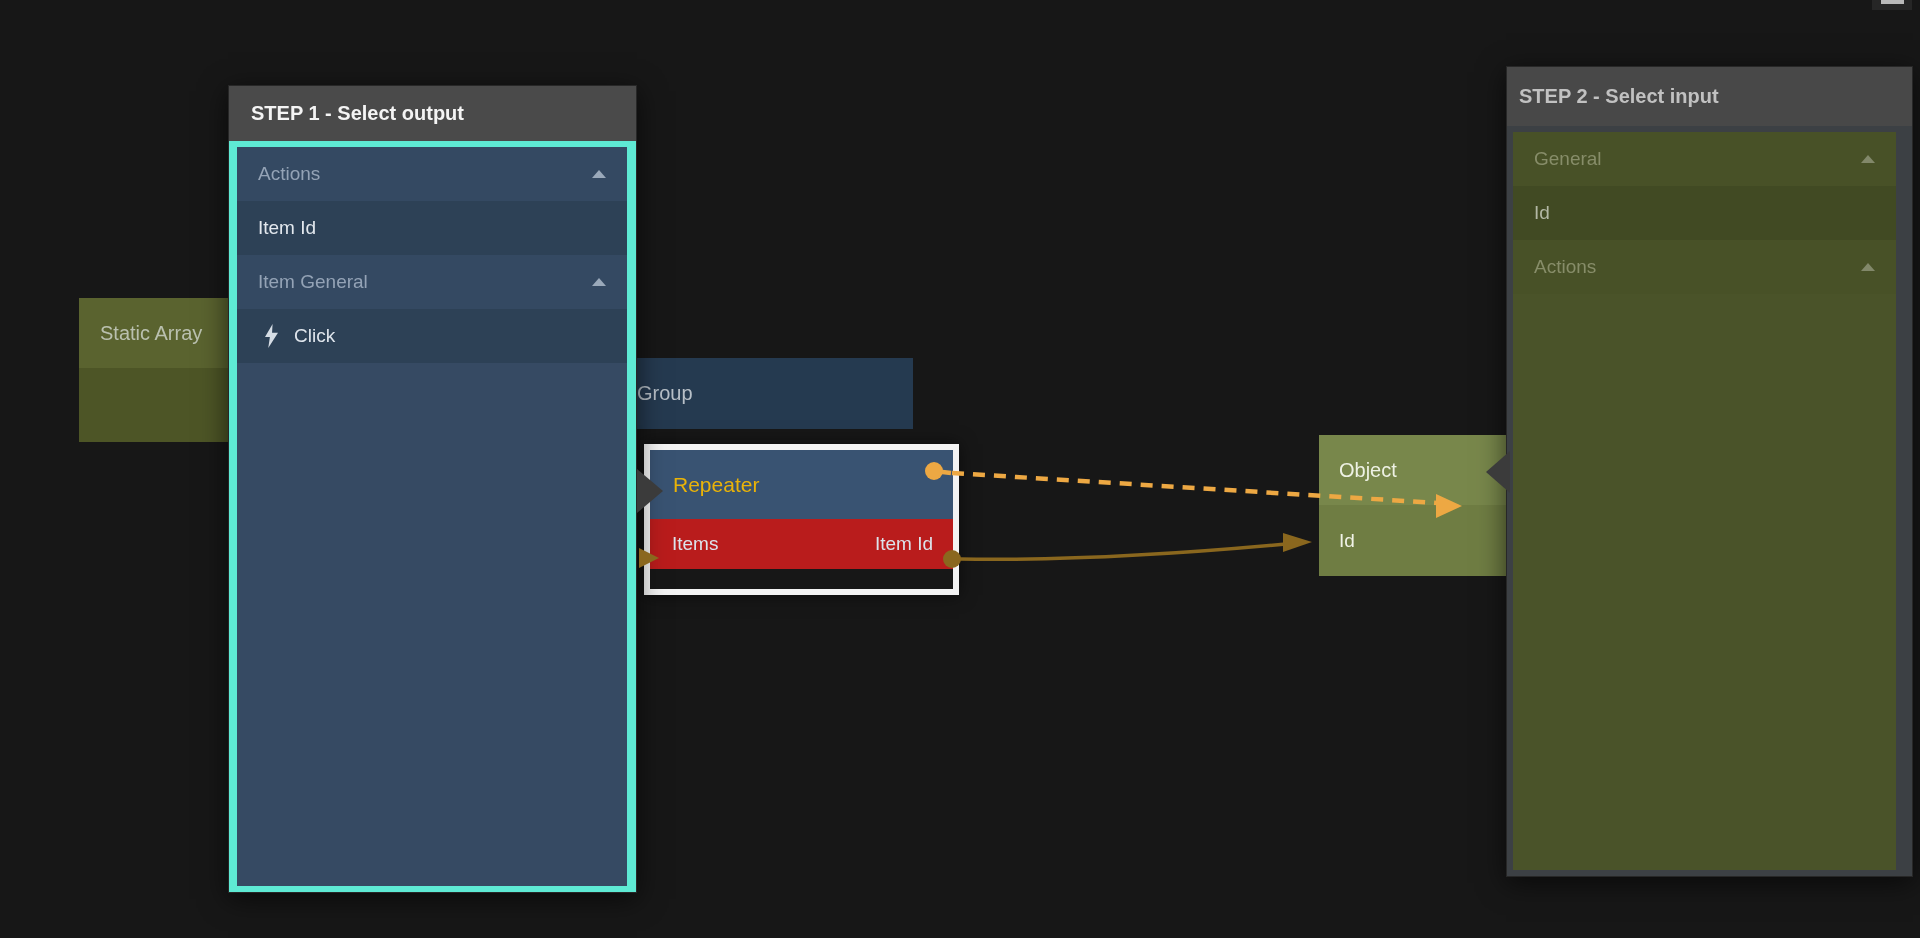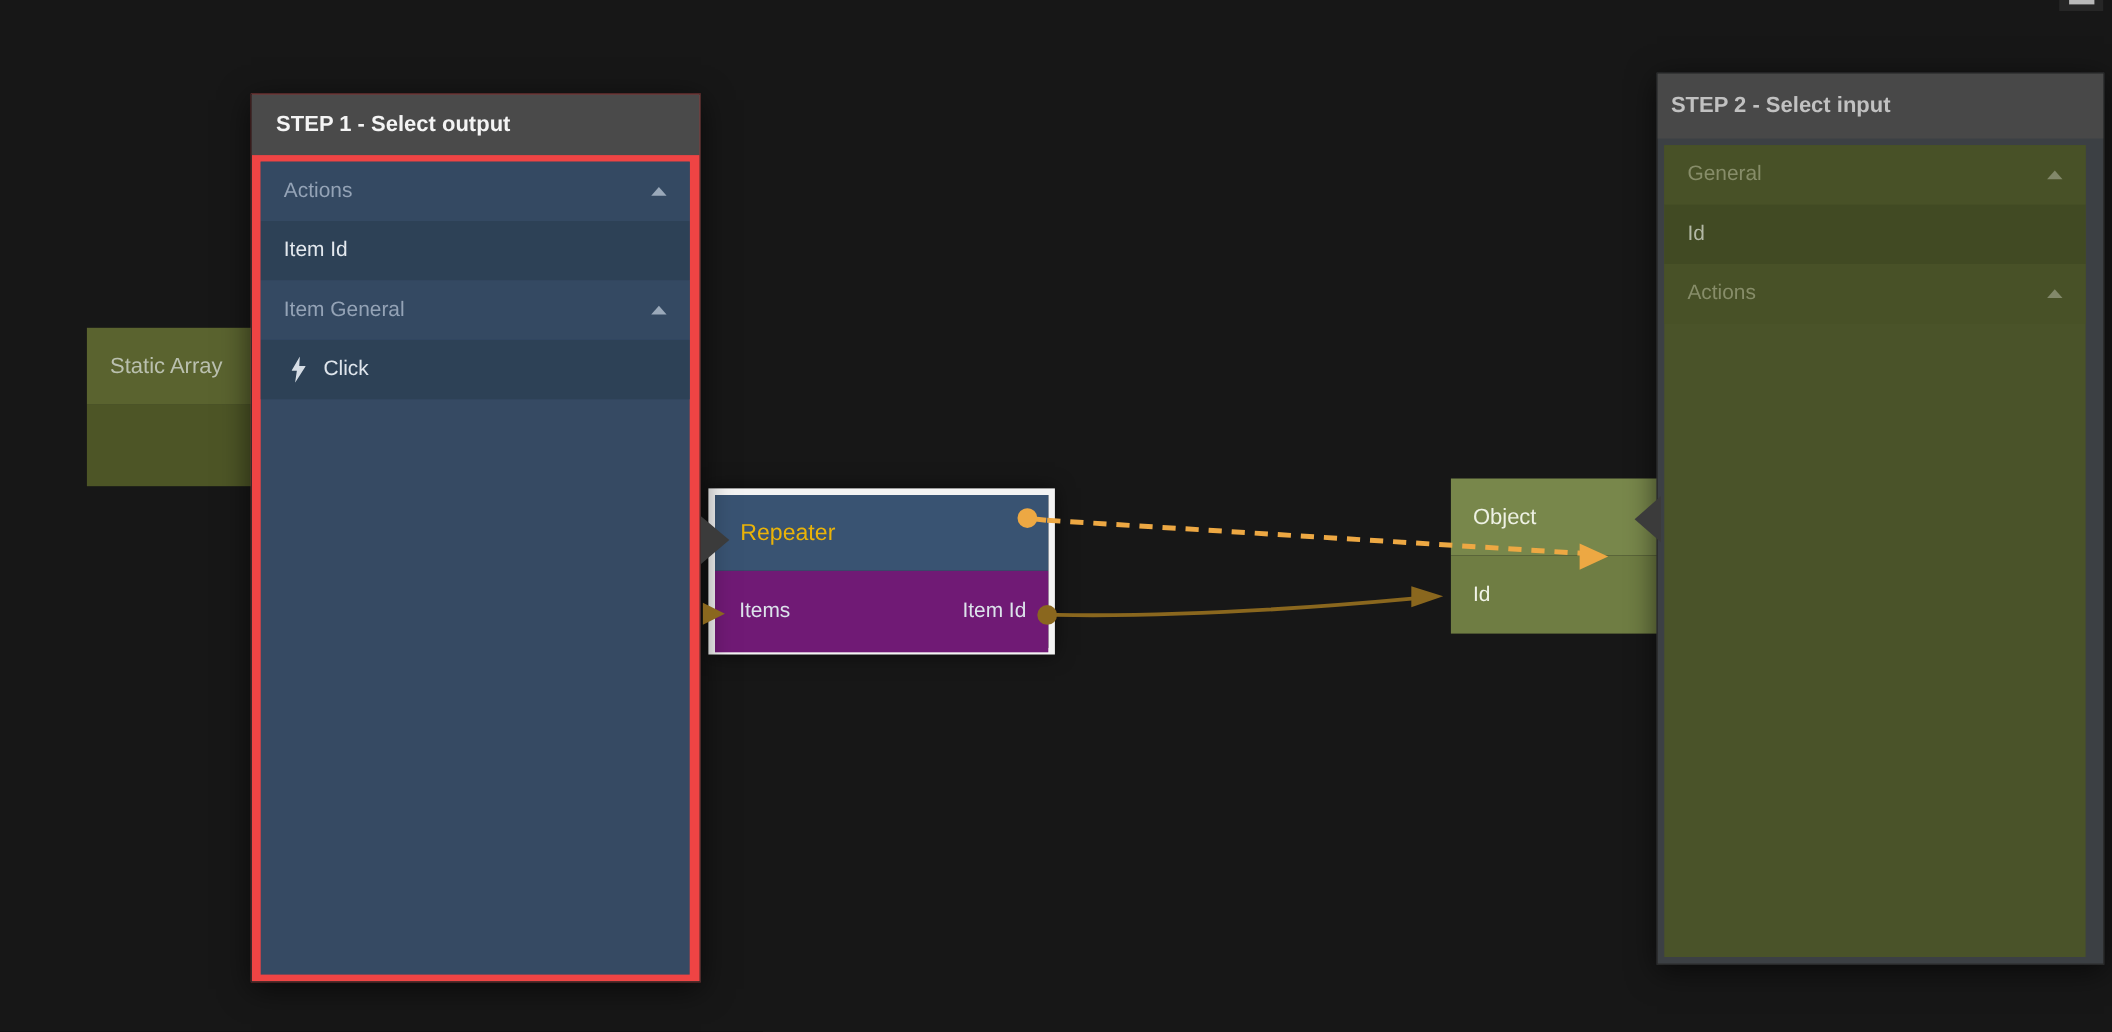--- a/index.html
+++ b/index.html
@@ -21,41 +21,41 @@
   .node-static .node-title{padding-left:21px;font-size:20px;color:#bac0af;}
   .node-static .node-body{height:74px;background:#4d5526;}
 
   .node-group{left:592px;top:358px;width:321px;height:71px;background:#253a50;display:flex;align-items:center;}
   .node-group .node-title{padding-left:45px;font-size:20px;color:#b8c0c8;}
 
   .node-repeater{left:644px;top:444px;width:315px;height:151px;border:6px solid #f3f3f3;
     box-sizing:border-box;box-shadow:0 0 16px rgba(0,0,0,.55);}
   .node-repeater .node-header{height:69px;background:#395372;}
   .node-repeater .node-title{padding-left:23px;font-size:21px;color:#eab308;}
-  .node-repeater .node-body{height:74px;background:#701a75;display:flex;align-items:center;
+  .node-repeater .node-body{height:50px;background:#b91c1c;display:flex;align-items:center;
     justify-content:space-between;padding:0 20px 0 22px;}
   .port-label{font-size:19px;color:#dce3eb;white-space:nowrap;}
 
   .node-object{left:1308px;top:435px;width:212px;height:141px;margin-left:11px;}
   .node-object .node-header{height:70px;background:#78874b;}
   .node-object .node-title{padding-left:20px;font-size:20px;color:#eef1e4;}
   .node-object .node-body{height:71px;background:#6f7d43;display:flex;align-items:center;}
   .node-object .port-label{padding-left:20px;color:#f1f3e8;}
 
   
   .panel{position:absolute;box-shadow:0 6px 26px rgba(0,0,0,.6);border:1px solid #272727;box-sizing:border-box;}
   .panel-header{display:flex;align-items:center;font-weight:bold;font-size:20px;}
   .panel-list{width:100%;}
   .prow{display:flex;align-items:center;height:54px;padding:0 21px;box-sizing:border-box;font-size:19px;}
   .prow .grow{flex:1;}
   .chev{width:0;height:0;border-left:7px solid transparent;border-right:7px solid transparent;
     border-bottom:8px solid currentColor;}
   .bolt{display:inline-block;margin:0 16px 0 7px;flex:none;}
 
-  .panel-step1{left:228px;top:85px;width:409px;height:808px;background:#ef4444;}
+  .panel-step1{left:228px;top:85px;width:409px;height:808px;background:#5eead4;}
   .panel-step1 .panel-header{height:55px;background:#4a4a4a;color:#f4f4f4;padding-left:22px;}
   .panel-step1 .panel-frame{padding:6px 9px 8px 8px;}
   .panel-step1 .panel-list{height:739px;background:#364a63;}
   .panel-step1 .prow.category{background:#344962;color:#94a3b6;}
   .panel-step1 .prow.item{background:#2d4156;color:#e3e8ee;}
   .panel-step1 .prow.signal{background:#2d4156;color:#dfe5ec;}
   .panel-step1 .chev{color:#9aa9ba;}
   .panel-step1 .bolt{color:#d6dde5;}
 
   .panel-step2{left:1506px;top:66px;width:407px;height:811px;background:#3c4044;}
@@ -80,20 +80,23 @@
 
 <div class="stage">
 
   <div class="node node-static">
     <div class="node-header">
       <span class="node-title">Static Array</span>
     </div>
     <div class="node-body"></div>
   </div>
 
+  <div class="node node-group">
+    <span class="node-title">Group</span>
+  </div>
 
   <div class="node node-repeater">
     <div class="node-header">
       <span class="node-title">Repeater</span>
     </div>
     <div class="node-body">
       <span class="port-label">Items</span>
       <span class="port-label">Item Id</span>
     </div>
   </div>

